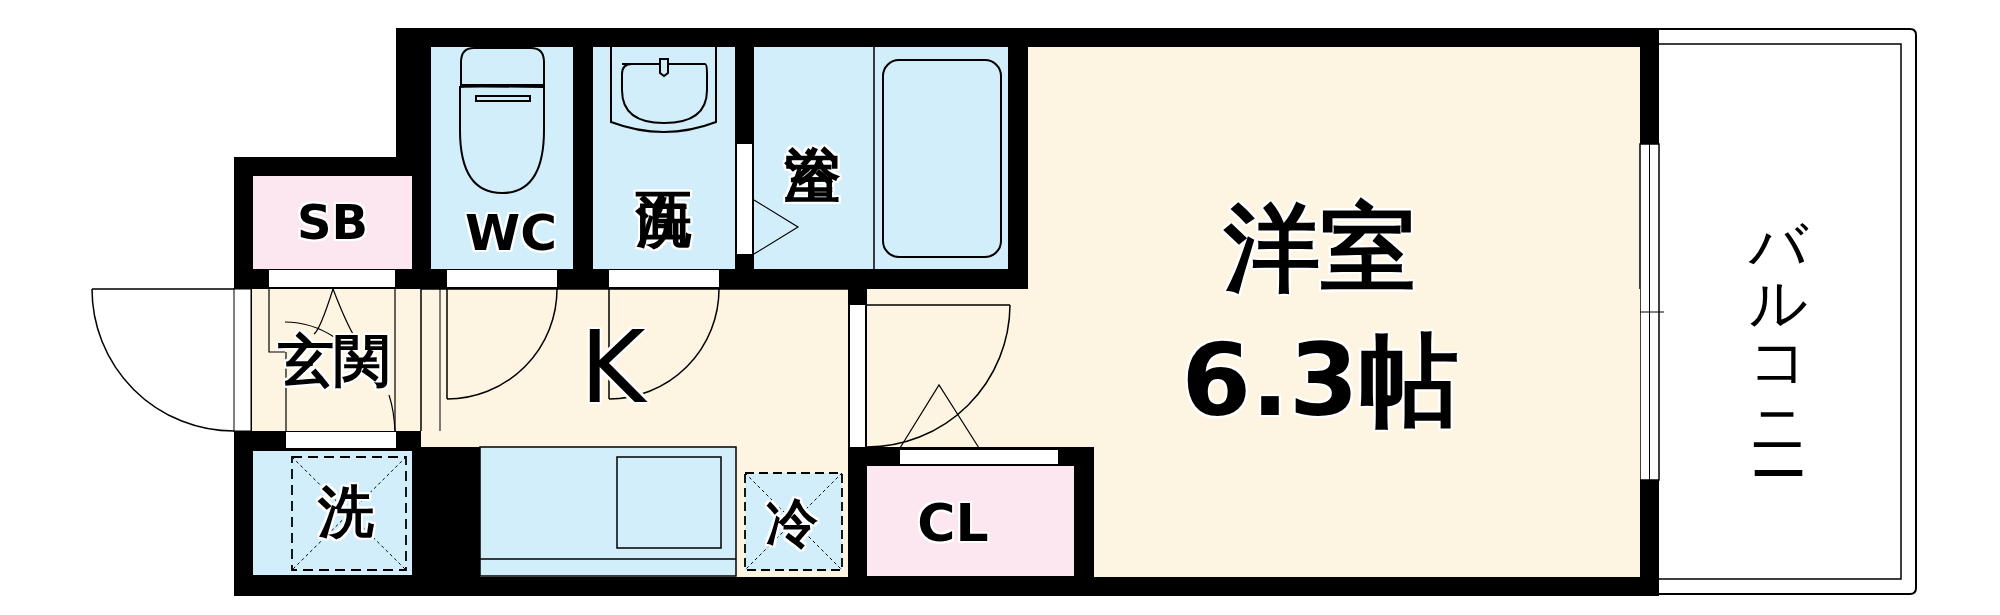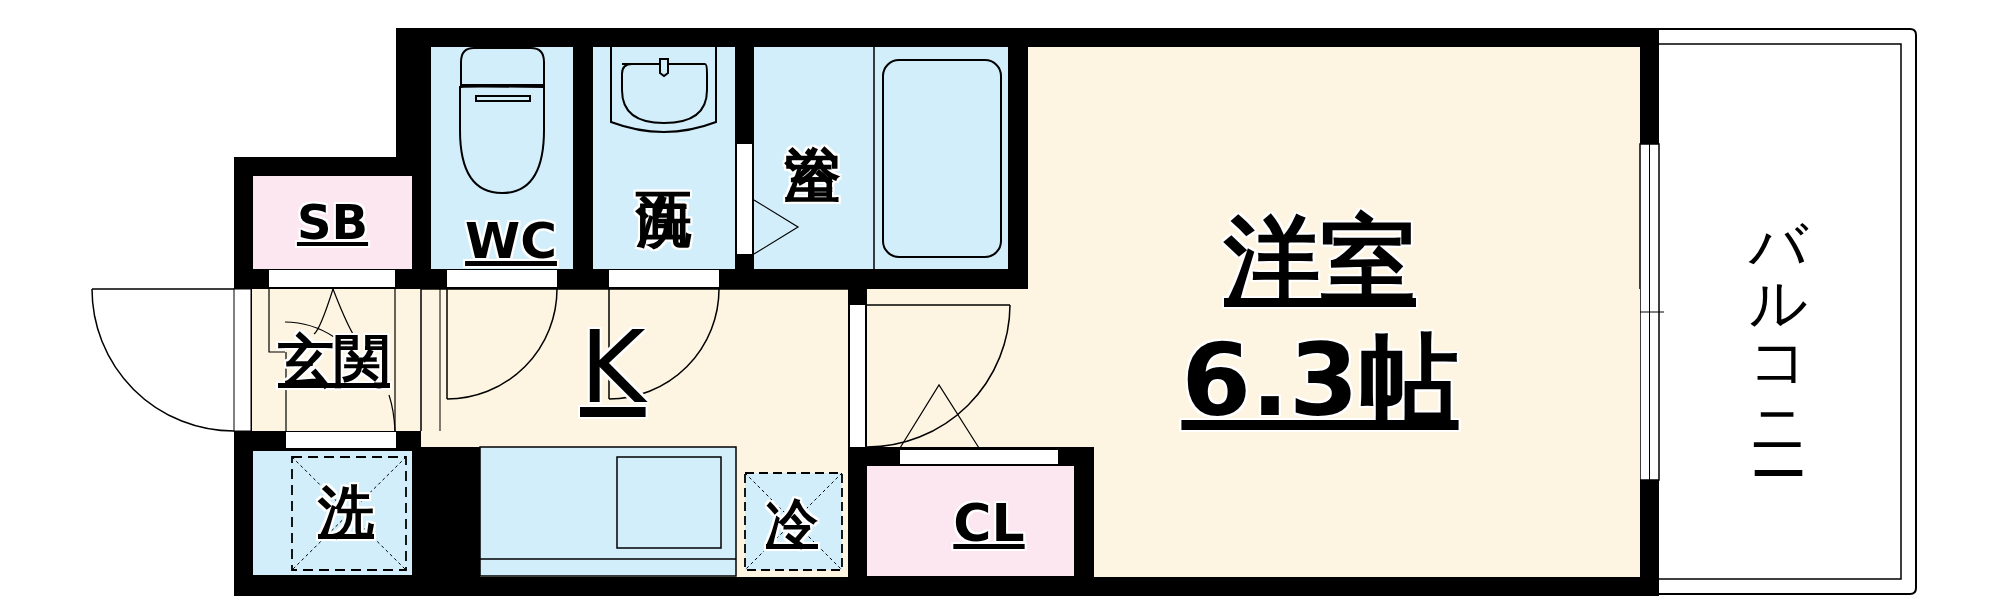--- a/index.html
+++ b/index.html
@@ -1,20 +1,20 @@
 <!DOCTYPE html>
 <html><head>
 <meta charset="utf-8">
 <style>
   html,body{margin:0;padding:0;background:#ffffff;}
   body{width:2000px;height:615px;position:relative;overflow:hidden;font-family:"Liberation Sans","DejaVu Sans",sans-serif;}
   svg{position:absolute;left:0;top:0;}
   .lbl{position:absolute;color:#000;font-weight:bold;text-align:center;white-space:nowrap;
        text-shadow:0 0 3px #fff,0 0 3px #fff,2px 0 0 #fff,-2px 0 0 #fff,0 2px 0 #fff,0 -2px 0 #fff,2px 2px 0 #fff,-2px -2px 0 #fff,2px -2px 0 #fff,-2px 2px 0 #fff;
-       font-family:"DejaVu Sans","Liberation Sans",sans-serif;line-height:1;text-decoration:underline;}
+       font-family:"DejaVu Sans","Liberation Sans",sans-serif;line-height:1;}
   .vert{writing-mode:vertical-rl;}
   .bal{position:absolute;font-family:"DejaVu Sans",sans-serif;font-size:58px;writing-mode:vertical-rl;line-height:1;color:#000;}
 </style>
 </head>
 <body>
 
 <svg width="2000" height="615" viewBox="0 0 2000 615">
 
   <g>
     <path d="M1659 29 H1910 Q1916 29 1916 35 V588 Q1916 594 1910 594 H1659" fill="#fff" stroke="#000" stroke-width="2"></path>
@@ -119,23 +119,23 @@
 
 <div style="position:absolute;left:867px;top:289px;width:227px;height:158px;background:#fdf5e2;z-index:0;"></div>
 <svg width="2000" height="615" viewBox="0 0 2000 615" style="z-index:1">
   <rect x="850" y="305" width="15" height="142" fill="#fff"></rect>
   <path d="M867 305 H1010 M1010 305 A143 143 0 0 1 867 447" fill="none" stroke="#000" stroke-width="1.5"></path>
   <path d="M900 448 L939 385 L979 448" fill="none" stroke="#000" stroke-width="1.2"></path>
   <rect x="900" y="450" width="158" height="14" fill="#fff"></rect>
 </svg>
 
 <div class="lbl" style="left:253px;top:198px;width:159px;font-size:48px;z-index:2;">SB</div>
-<div class="lbl" style="left:431px;top:208px;width:160px;font-size:50px;z-index:2;margin-top:8px;">WC</div>
+<div class="lbl" style="left:431px;top:208px;width:160px;font-size:50px;z-index:2;">WC</div>
 <div class="lbl vert" style="left:636px;top:148px;font-size:56px;z-index:2;">洗面</div>
 <div class="lbl vert" style="left:785px;top:100px;font-size:56px;z-index:2;">浴室</div>
-<div class="lbl" style="left:1120px;top:200px;width:400px;font-size:96px;z-index:2;margin-top:12px;">洋室</div>
+<div class="lbl" style="left:1120px;top:200px;width:400px;font-size:96px;z-index:2;">洋室</div>
 <div class="lbl" style="left:1120px;top:331px;width:400px;font-size:100px;z-index:2;">6.3帖</div>
 <div class="lbl" style="left:278px;top:333px;font-size:56px;z-index:2;text-align:right;">玄関</div>
 <div class="lbl" style="left:580px;top:318px;font-size:100px;font-weight:normal;z-index:2;">K</div>
 <div class="lbl" style="left:318px;top:484px;font-size:56px;z-index:2;">洗</div>
 <div class="lbl" style="left:766px;top:497px;font-size:52px;z-index:2;">冷</div>
-<div class="lbl" style="left:867px;top:497px;width:172px;font-size:52px;z-index:2;margin-left:36px;">CL</div>
+<div class="lbl" style="left:867px;top:497px;width:172px;font-size:52px;z-index:2;">CL</div>
 <div class="bal" style="left:1750px;top:180px;z-index:2;">バルコニー</div>
 
 </body></html>

